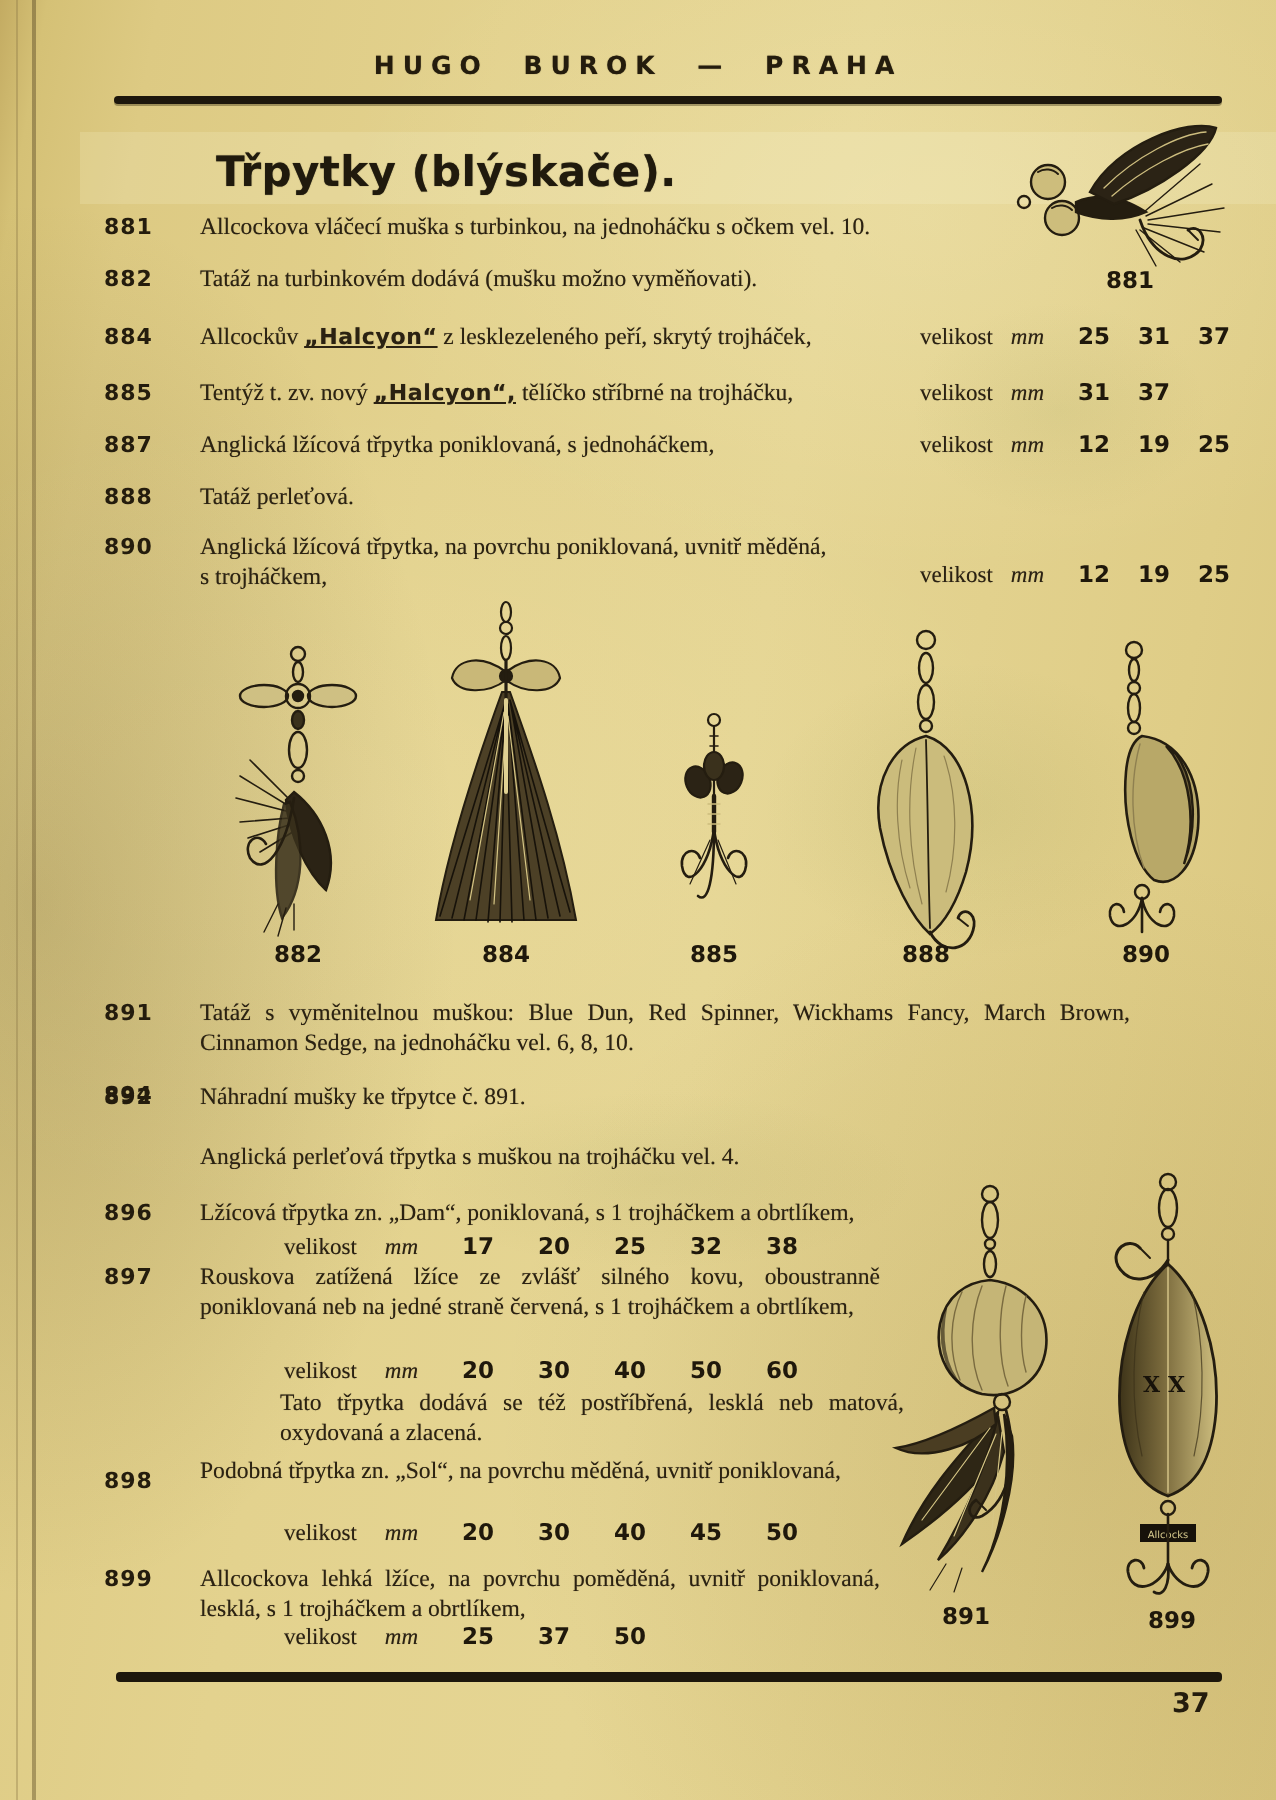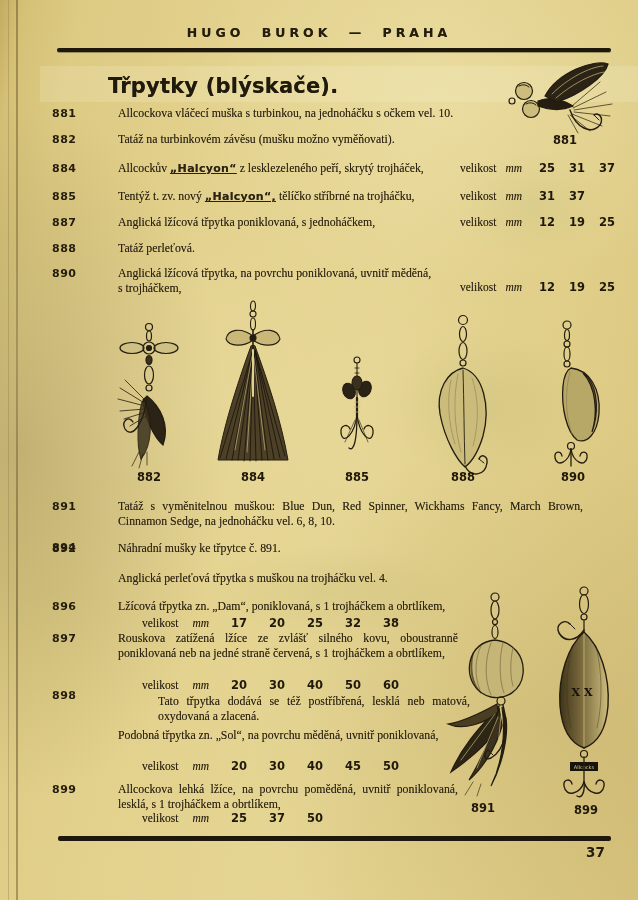--- a/index.html
+++ b/index.html
@@ -25,21 +25,21 @@
     letter-spacing:4px;word-spacing:9px;color:#241c0d;text-shadow:0 0 .5px rgba(40,30,10,.6);}
   .hrule{position:absolute;left:57px;top:48px;width:554px;height:4px;background:#1d170c;border-radius:2px;box-shadow:0 1px 0 rgba(60,50,20,.4);}
   .brule{position:absolute;left:58px;top:836px;width:553px;height:5px;background:#1d170c;border-radius:2px;}
   .title{position:absolute;left:108px;top:74px;
     font-family:"DejaVu Sans","Liberation Sans",sans-serif;font-weight:700;font-size:21px;
     letter-spacing:.2px;color:#201a0d;text-shadow:0 0 .5px rgba(32,26,13,.7);}
   .pnum{position:absolute;left:586px;top:844px;font-family:"DejaVu Sans",sans-serif;font-weight:700;font-size:13.5px;color:#241c0d;}
   .num{position:absolute;left:52px;width:36px;font-family:"DejaVu Sans","Liberation Sans",sans-serif;
     font-weight:700;font-size:11px;letter-spacing:.5px;color:#241c0d;}
   .body{position:absolute;left:100px;font-size:11.8px;line-height:15.2px;color:#2b2212;
-    text-shadow:0 0 .4px rgba(43,34,18,.45);margin-left:18px;}
+    text-shadow:0 0 .4px rgba(43,34,18,.45);}
   .b{font-weight:700;font-family:"DejaVu Sans",sans-serif;font-size:11px;letter-spacing:.3px;text-decoration:underline;}
   .just{text-align:justify;}
   .sizes-r{position:absolute;left:460px;display:flex;align-items:baseline;font-size:11.5px;}
   .sizes-i{position:absolute;left:142px;display:flex;align-items:baseline;font-size:11.5px;}
   .lab{margin-right:9px;text-shadow:0 0 .4px rgba(43,34,18,.45);}
   .sizes-i .lab{margin-right:14px;}
   .mmu{font-style:italic;margin-right:12px;text-shadow:0 0 .4px rgba(43,34,18,.45);}
   .sizes-i .mmu{margin-right:18px;}
   .n{font-family:"DejaVu Sans","Liberation Sans",sans-serif;font-weight:700;font-size:11.5px;
     width:26px;margin-right:4px;text-align:center;color:#1f180b;}
@@ -62,21 +62,21 @@
   <div class="ghost" style="left:455px;top:150px;width:150px;height:110px;background:radial-gradient(ellipse,rgba(115,125,55,.08),transparent 70%);"></div>
 
   <div class="header">HUGO BUROK — PRAHA</div>
   <div class="hrule"></div>
   <div class="title">Třpytky (blýskače).</div>
 
   <div class="num" style="top:107px">881</div>
   <div class="body" style="top:106px;width:420px">Allcockova vláčecí muška s turbinkou, na jednoháčku s očkem vel. 10.</div>
 
   <div class="num" style="top:133px">882</div>
-  <div class="body" style="top:132px;width:420px">Tatáž na turbinkovém závěsu (mušku možno vyměňovati).</div>
+  <div class="body" style="top:132px;width:420px">Tatáž na turbinkovém dodává (mušku možno vyměňovati).</div>
 
   <div class="num" style="top:162px">884</div>
   <div class="body" style="top:161px;width:360px"><span>Allcockův </span><span class="b">„Halcyon“</span><span> z lesklezeleného peří, skrytý trojháček,</span></div>
   <div class="sizes-r" style="top:161px">
     <span class="lab">velikost</span>
     <span class="mmu">mm</span>
     <span class="n">25</span>
     <span class="n">31</span>
     <span class="n">37</span>
   </div>
@@ -140,21 +140,21 @@
     <span class="lab">velikost</span>
     <span class="mmu">mm</span>
     <span class="n">20</span>
     <span class="n">30</span>
     <span class="n">40</span>
     <span class="n">50</span>
     <span class="n">60</span>
   </div>
   <div class="body just" style="left:140px;top:694px;width:312px">Tato třpytka dodává se též postříbřená, lesklá neb matová, oxydovaná a zlacená.</div>
 
-  <div class="num" style="top:689px">898</div>
+  <div class="num" style="top:734px">898</div>
   <div class="body just" style="top:728px;width:340px">Podobná třpytka zn. „Sol“, na povrchu měděná, uvnitř poniklovaná,</div>
   <div class="sizes-i" style="top:759px">
     <span class="lab">velikost</span>
     <span class="mmu">mm</span>
     <span class="n">20</span>
     <span class="n">30</span>
     <span class="n">40</span>
     <span class="n">45</span>
     <span class="n">50</span>
   </div>

